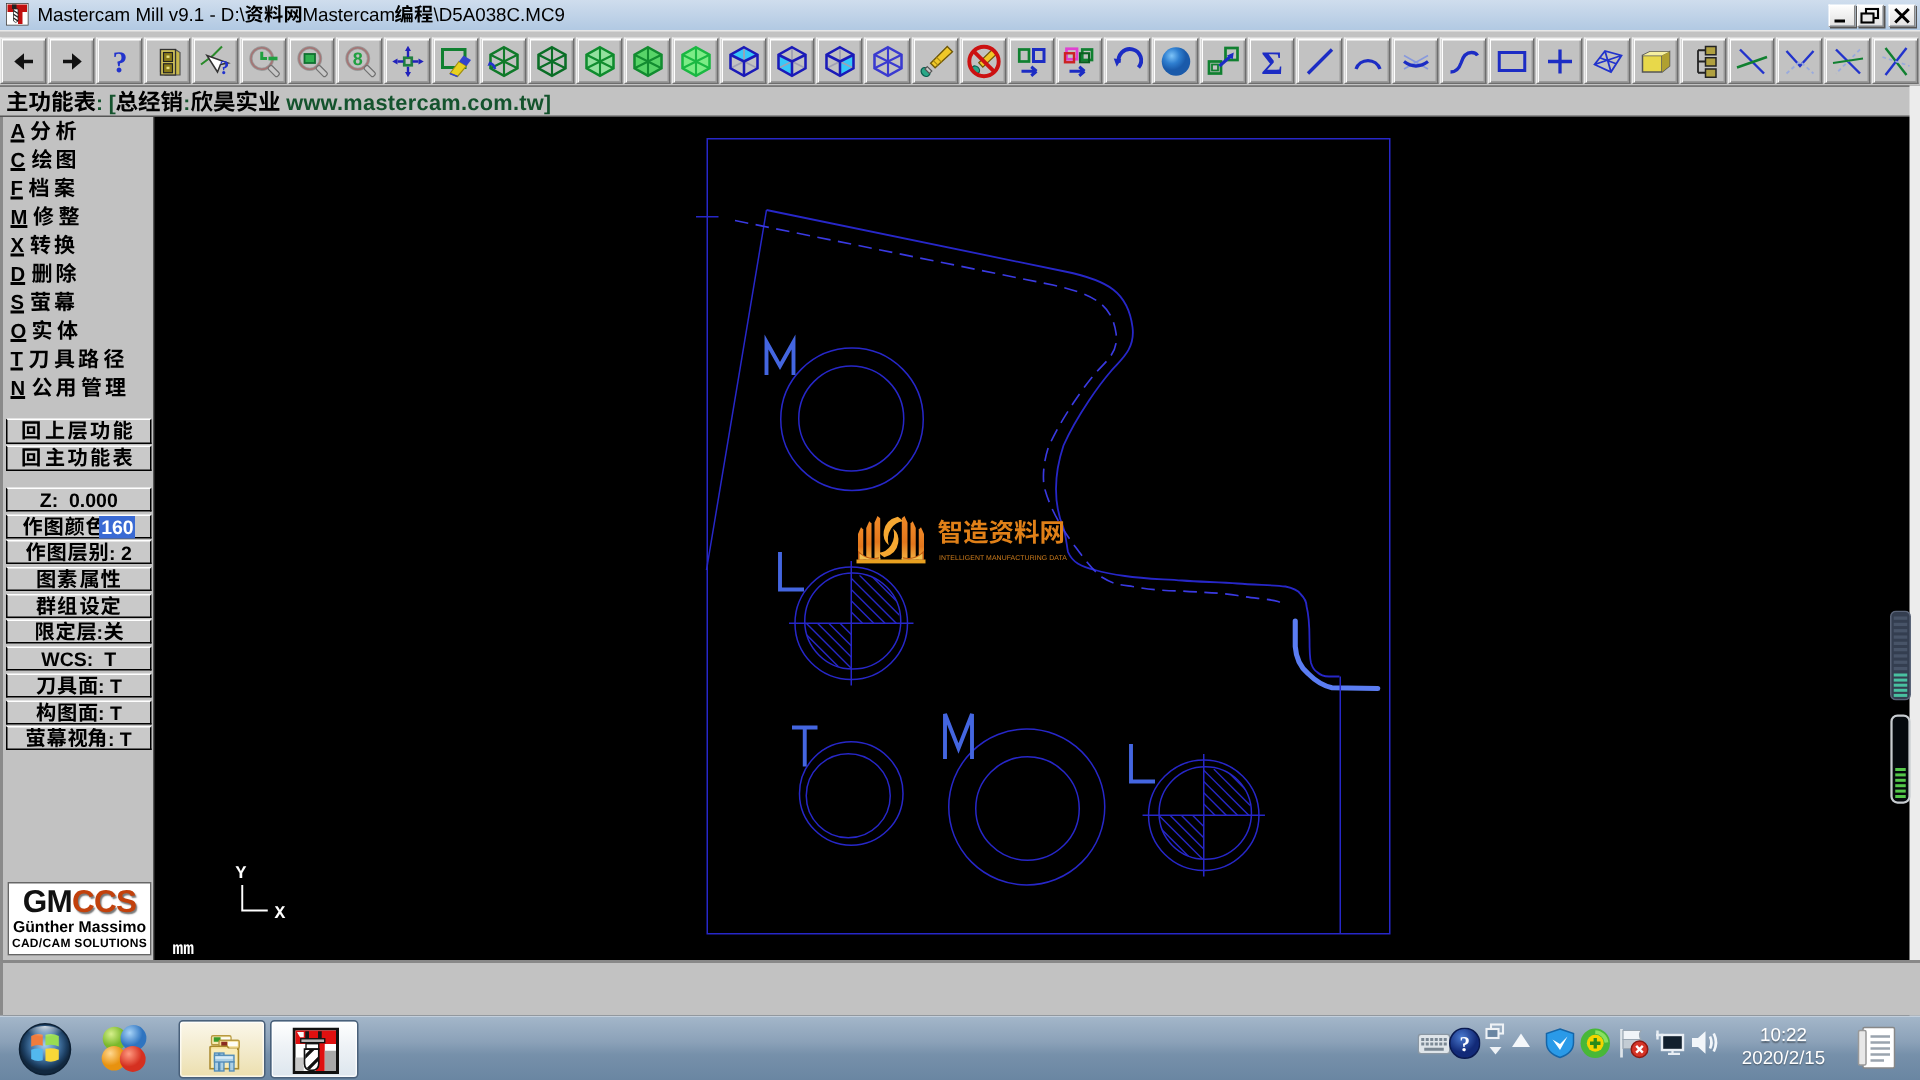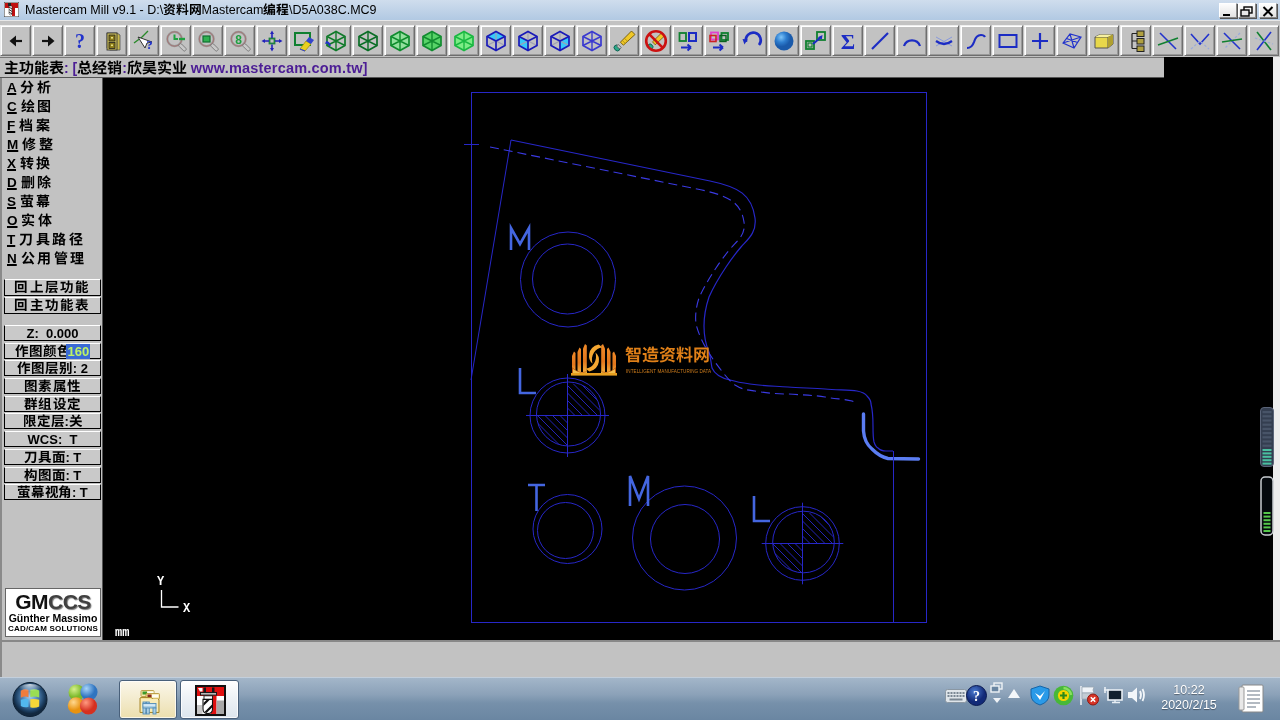--- a/index.html
+++ b/index.html
@@ -5,21 +5,21 @@
 body{font-family:"Liberation Sans",sans-serif;position:relative}
 .abs{position:absolute}
 .cjk{display:inline-block;vertical-align:top}
 #titlebar{left:0;top:0;width:1280px;height:36px;background:linear-gradient(#cfdded,#b0c8e2 60%,#a3bddb);border-bottom:1px solid #8aa0b8}
 #ticon{left:4px;top:2px;width:15px;height:15px}
 #ttext{left:25px;top:2.5px;height:16px;font-size:12.5px;color:#000;white-space:nowrap}
 .wbtn{top:3px;width:18px;height:15px;background:linear-gradient(#fdfdfd,#e2e2e2);border:1px solid #888;border-top-color:#fff;border-left-color:#fff;box-shadow:1px 1px 0 #555}
 #toolbar{left:0;top:20px;width:1280px;height:37px;background:#c2c2c2;border-top:1px solid #e8e8e8}
 .tb{position:absolute;top:4px;width:31px;height:31px;background:#c2c2c2;border:1px solid;border-color:#eee #6e6e6e #6e6e6e #eee;box-shadow:inset 1px 1px 0 #fff, inset -1px -1px 0 #999}
 .tbi{position:absolute;left:2.5px;top:2.5px;width:24px;height:24px}
-#promptbar{left:0;top:57px;width:1164px;height:21px;background:#c2c2c2;border-top:1px solid #777;border-bottom:1px solid #555;color:#4c1d95}
+#promptbar{left:0;top:57px;width:1280px;height:21px;background:#c2c2c2;border-top:1px solid #777;border-bottom:1px solid #555;color:#14532d}
 #prompttext{position:absolute;left:4px;top:2px;height:16px;font-weight:bold;font-size:14px;white-space:nowrap}
 #leftpanel{left:0;top:78px;width:103px;height:562px;background:#c2c2c2;border-left:2px solid #8a8a8a;border-right:1px solid #555}
 .mrow{position:absolute;left:5px;height:19px;font-weight:bold;font-size:13.5px;color:#000;white-space:nowrap}
 .mrow u{text-decoration-thickness:1.5px}
 .pbtn{position:absolute;left:2px;width:97px;background:#c9c9c9;border:1px solid #000;border-top-color:#fff;font-weight:bold;font-size:13px;color:#000;text-align:center;white-space:nowrap;overflow:visible}
 #gmccs{left:3px;top:510px;width:96px;height:49px;background:#fff;border:1px solid #666;text-align:center;font-weight:bold}
 #canvas{left:103px;top:78px;width:1170px;height:562px;background:#000}
 #rstrip{left:1273px;top:57px;width:7px;height:620px;background:#ececec}
 #statusbar{left:0;top:640px;width:1280px;height:37px;background:#c2c2c2;border-top:2px solid #888;border-left:2px solid #8a8a8a}
 #taskbar{left:0;top:677px;width:1280px;height:43px;background:linear-gradient(#a3b6c9,#8ba1b8 40%,#7690aa 60%,#6a86a2);border-top:1px solid #c3cfdc}
@@ -518,21 +518,21 @@
       </svg></div>
     <div class="pbtn" style="top:247px;height:16px">Z:&nbsp;&nbsp;0.000</div>
     <div class="pbtn" style="top:265px;height:16px"><svg class="cjk" style="width:13.5px;height:13.5px;margin-right:0.4px;" viewBox="0 0 1000 1000">
         <use href="#u4f5c"></use>
       </svg><svg class="cjk" style="width:13.5px;height:13.5px;margin-right:0.4px;" viewBox="0 0 1000 1000">
         <use href="#u56fe"></use>
       </svg><svg class="cjk" style="width:13.5px;height:13.5px;margin-right:0.4px;" viewBox="0 0 1000 1000">
         <use href="#u989c"></use>
       </svg><svg class="cjk" style="width:13.5px;height:13.5px;margin-right:0.4px;" viewBox="0 0 1000 1000">
         <use href="#u8272"></use>
-      </svg><span style="background:#3a6ad4;color:#bef264;padding:0 1px;margin-left:-4px">160</span></div>
+      </svg><span style="background:#3a6ad4;color:#ffffff;padding:0 1px;margin-left:-4px">160</span></div>
     <div class="pbtn" style="top:282px;height:16px"><svg class="cjk" style="width:13.5px;height:13.5px;margin-right:0.4px;" viewBox="0 0 1000 1000">
         <use href="#u4f5c"></use>
       </svg><svg class="cjk" style="width:13.5px;height:13.5px;margin-right:0.4px;" viewBox="0 0 1000 1000">
         <use href="#u56fe"></use>
       </svg><svg class="cjk" style="width:13.5px;height:13.5px;margin-right:0.4px;" viewBox="0 0 1000 1000">
         <use href="#u5c42"></use>
       </svg><svg class="cjk" style="width:13.5px;height:13.5px;margin-right:0.4px;" viewBox="0 0 1000 1000">
         <use href="#u522b"></use>
       </svg>: 2</div>
     <div class="pbtn" style="top:300px;height:16px"><svg class="cjk" style="width:13.5px;height:13.5px;margin-right:0.8px;" viewBox="0 0 1000 1000">
@@ -580,21 +580,21 @@
     <div class="pbtn" style="top:406px;height:16px"><svg class="cjk" style="width:13.5px;height:13.5px;margin-right:0.2px;" viewBox="0 0 1000 1000">
         <use href="#u8424"></use>
       </svg><svg class="cjk" style="width:13.5px;height:13.5px;margin-right:0.2px;" viewBox="0 0 1000 1000">
         <use href="#u5e55"></use>
       </svg><svg class="cjk" style="width:13.5px;height:13.5px;margin-right:0.2px;" viewBox="0 0 1000 1000">
         <use href="#u89c6"></use>
       </svg><svg class="cjk" style="width:13.5px;height:13.5px;margin-right:0.2px;" viewBox="0 0 1000 1000">
         <use href="#u89d2"></use>
       </svg>: T</div>
     <div class="abs" id="gmccs">
-      <div style="font-size:21px;letter-spacing:-.5px;margin-top:1px"><span style="color:#111">GM</span><span style="color:#404040;text-shadow:1px 1px 1px #777">CCS</span></div>
+      <div style="font-size:21px;letter-spacing:-.5px;margin-top:1px"><span style="color:#111">GM</span><span style="color:#c2410c;text-shadow:1px 1px 1px #777">CCS</span></div>
       <div style="font-size:10.5px;margin-top:-2px">Günther Massimo</div>
       <div style="font-size:8px;letter-spacing:.2px">CAD/CAM SOLUTIONS</div>
     </div>
   </div>
 <svg class="abs" id="canvas" viewBox="0 0 1170 562" width="1170" height="562">
     <rect x="0" y="0" width="1170" height="562" fill="#000"></rect>
     <rect x="368.5" y="14.5" width="455" height="530" fill="none" stroke="#2727c8" stroke-width="1"></rect>
     <path d="M408 62 L368 302" stroke="#2727c8" fill="none"></path>
     <path d="M361 66.5 L376 66.5" stroke="#2727c8"></path>
     <path d="M408 62 L607 103 C636 109 649 117 652 140 C654 155 644 162 638 169 C632 176 627 183 623 189 C615 201 610 210 606 219 C603 228 601 238 601 248 C601 258 603 267 606 274 C608 281 608 285 609 290 C612 297 618 300 627 302 C634 304 640 305 647 306 C660 308 672 308 685 309 C697 310 710 310 722 311 C734 312 746 312 754 313 C759 314 762 315 764 318 C767 321 768 323 768 326 C770 334 770 340 770 348 C770 355 770 360 771 364 C772 367 773 369 775 370 C777 372 780 373 783 373 L790 373" fill="none" stroke="#2727c8" stroke-width="1.2"></path>

